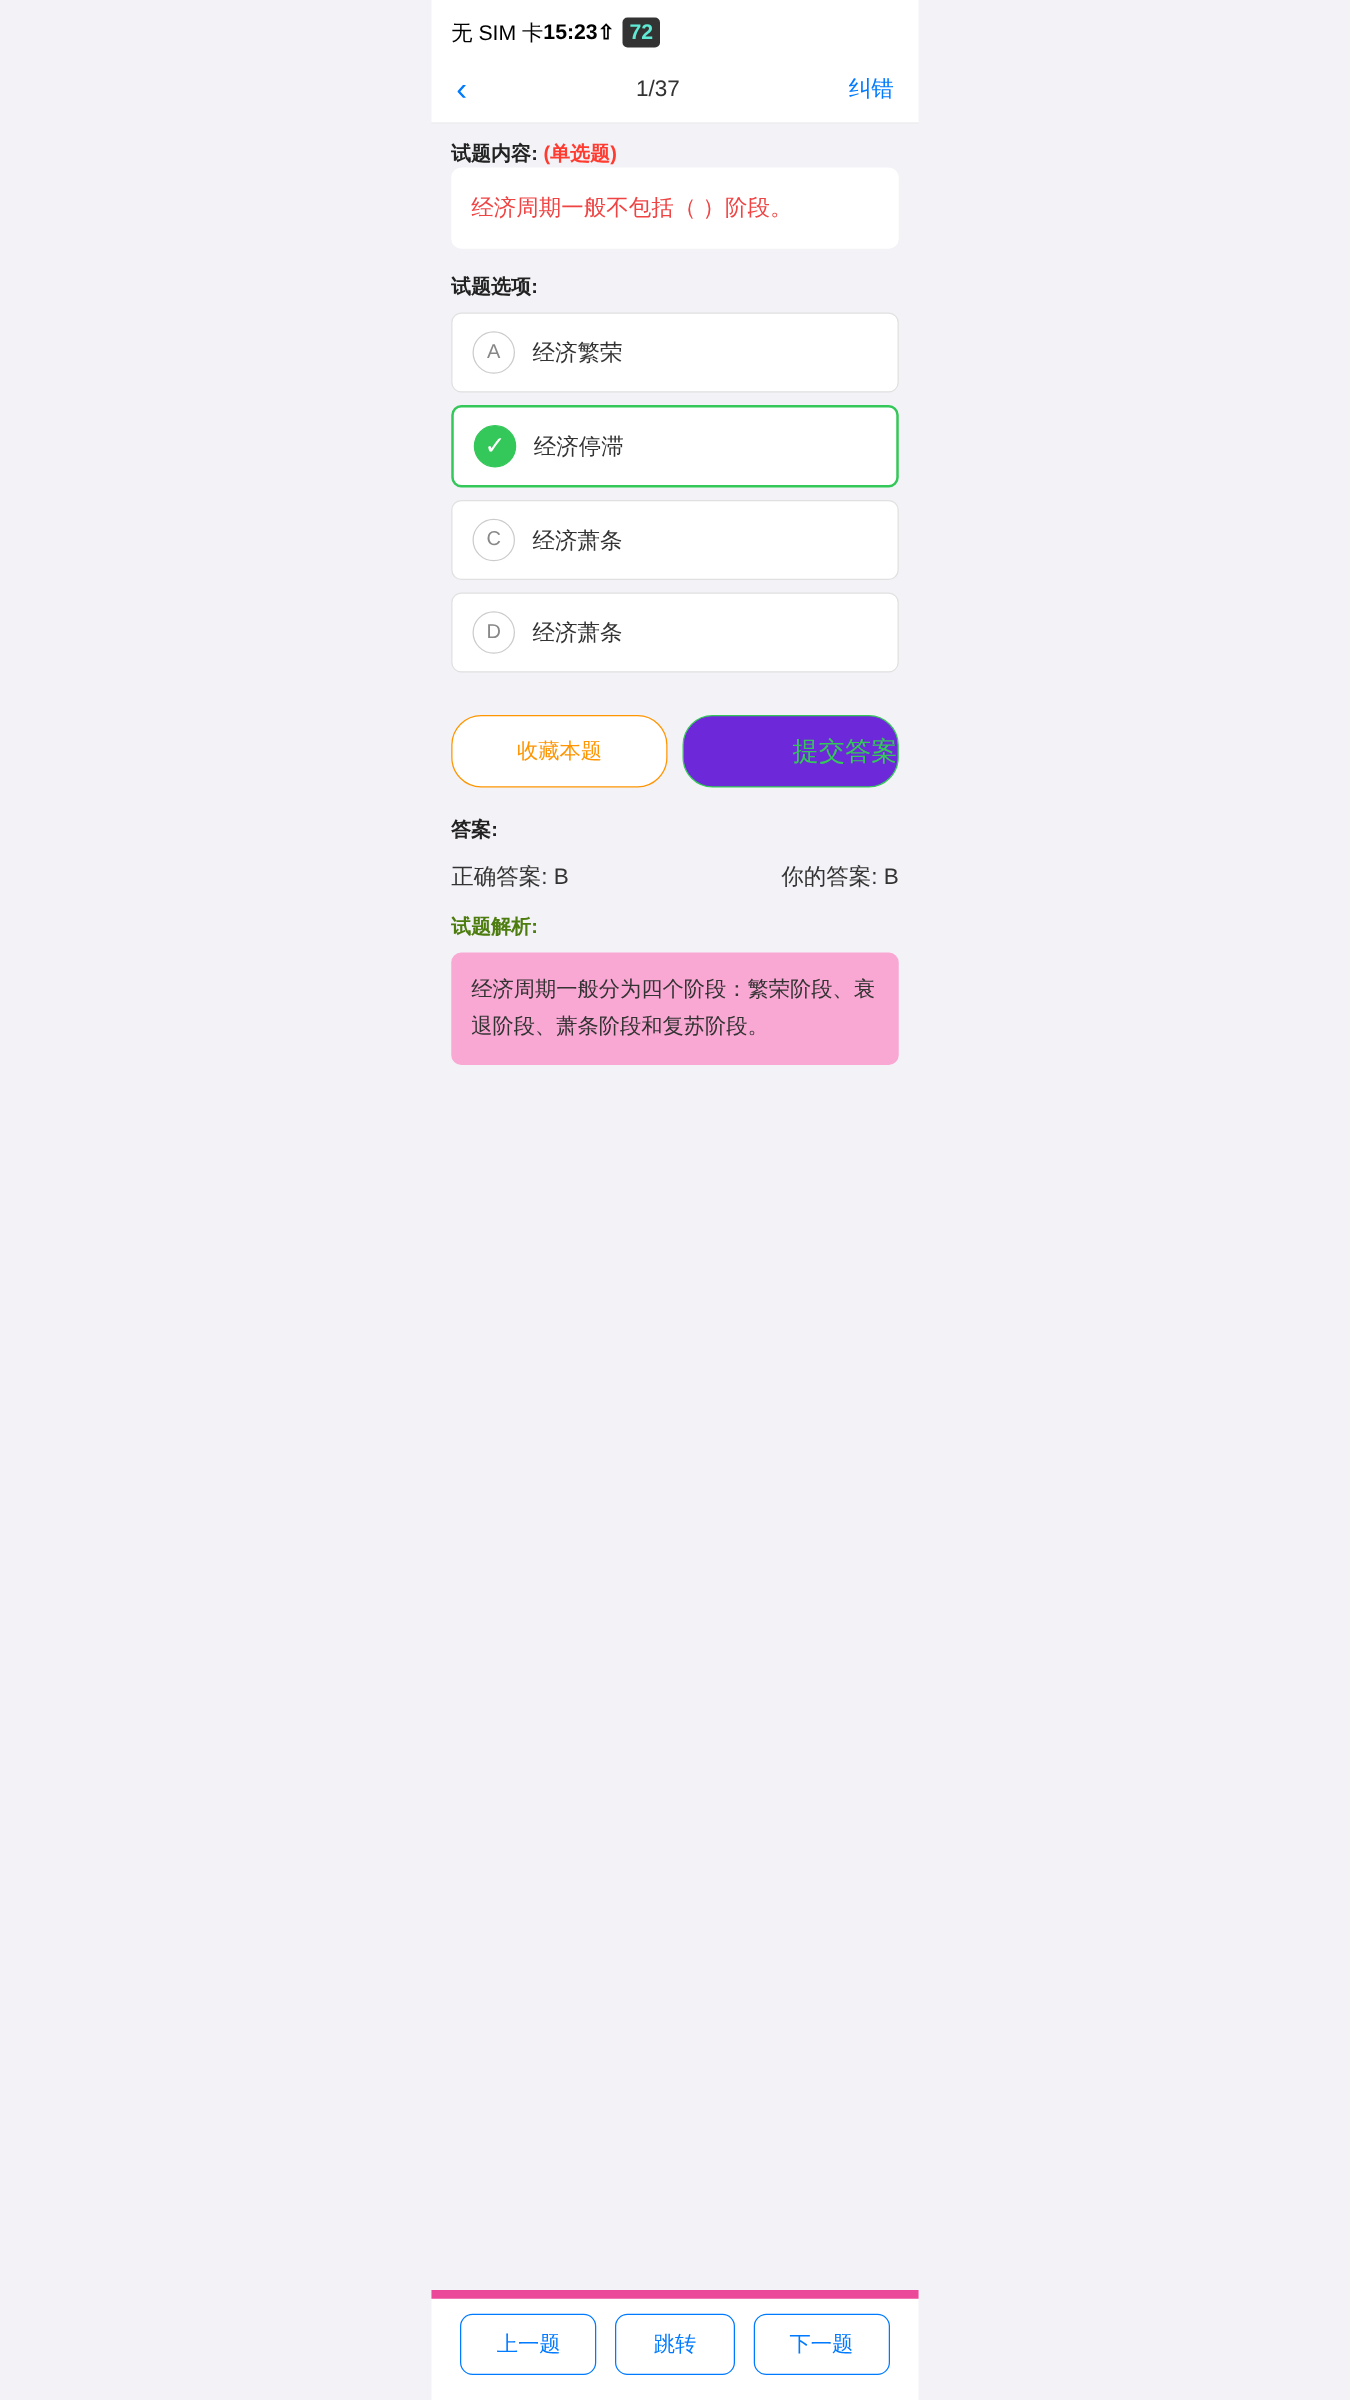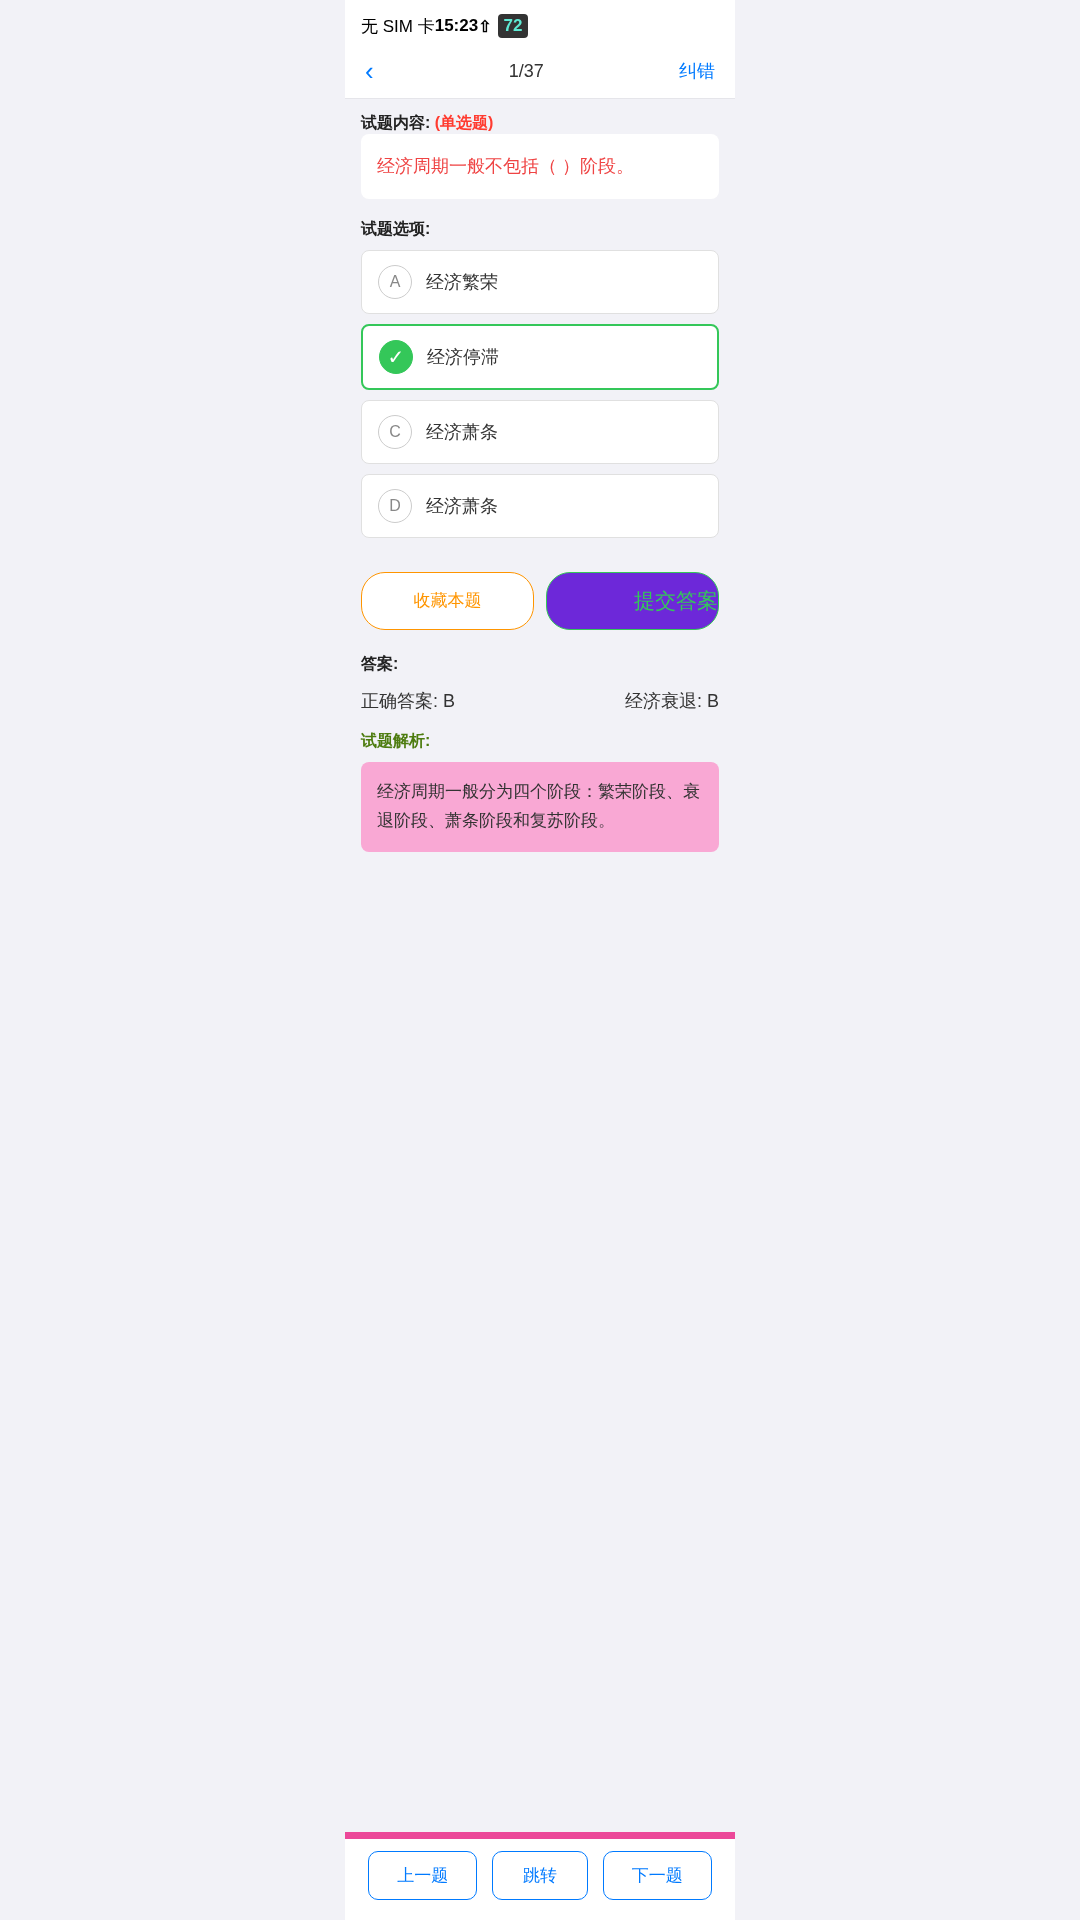--- a/index.html
+++ b/index.html
@@ -299,21 +299,21 @@
 
   <div class="action-row">
     <button class="btn-collect">收藏本题</button>
     <button class="btn-submit">提交答案</button>
   </div>
 
   <div class="answer-section">
     <div class="answer-label">答案:</div>
     <div class="answer-row">
       <span>正确答案: B</span>
-      <span>经济衰退: B</span>
+      <span>你的答案: B</span>
     </div>
   </div>
 
   <div class="analysis-section">
     <div class="analysis-label">试题解析:</div>
     <div class="analysis-box">经济周期一般分为四个阶段：繁荣阶段、衰退阶段、萧条阶段和复苏阶段。</div>
   </div>
 
 </div>
 

